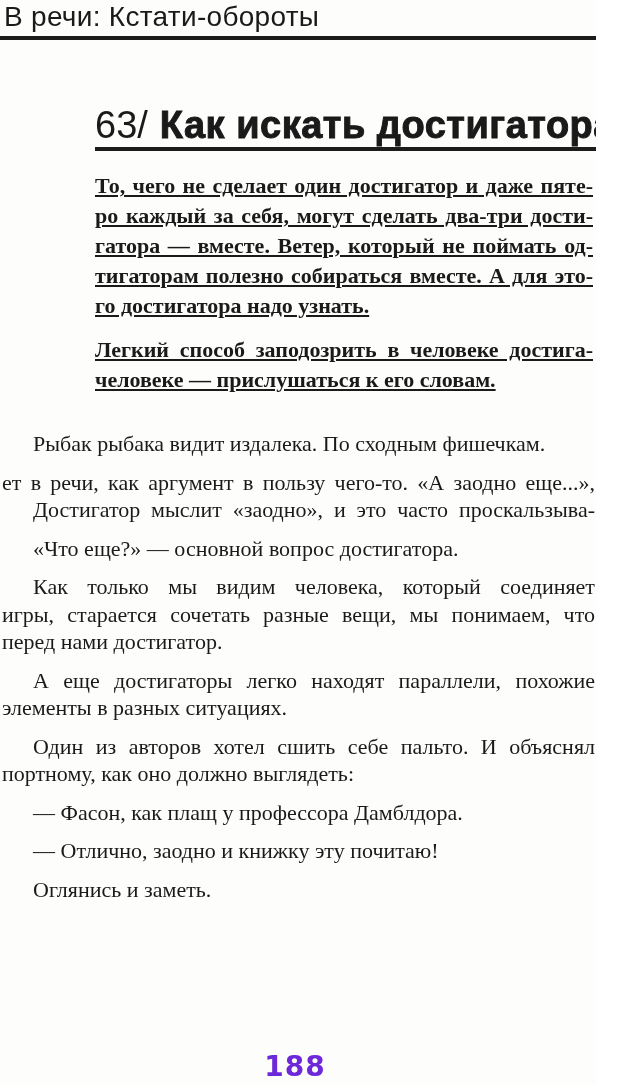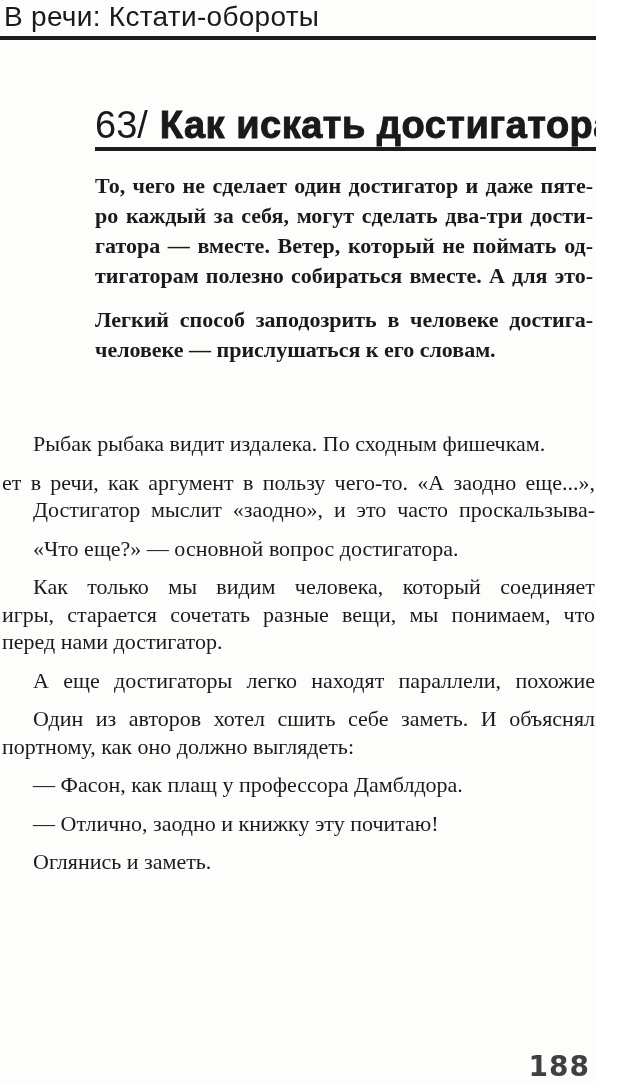--- a/index.html
+++ b/index.html
@@ -63,21 +63,21 @@
   .lead {
     position: absolute;
     left: 95px;
     top: 171px;
     width: 498px;
     font-family: "Liberation Serif", serif;
     font-weight: bold;
     font-size: 22px;
     line-height: 30px;
   }
-  .lead .para { margin-bottom: 14px; }
+  .lead .para { margin-bottom: 14px; text-decoration: underline; }
   
   .body-text {
     position: absolute;
     left: 2px;
     top: 430px;
     width: 593px;
     font-family: "Liberation Serif", serif;
     font-size: 22px;
     line-height: 27.5px;
   }
@@ -91,26 +91,26 @@
     text-align: left;
     text-align-last: left;
   }
   .body-text .pline.firstline { text-indent: 31px; text-align: right; }
   
   .page-number {
     position: absolute;
     left: 0;
     right: 6px;
     top: 1050px;
-    text-align: right;
+    text-align: center;
     font-family: "DejaVu Sans", sans-serif;
     font-weight: bold;
     font-size: 28px;
     letter-spacing: 1px;
-    color: #404040;
+    color: #6d28d9;
   }
 </style>
 </head>
 <body>
 
 <div class="page">
 
   <div class="running-header">В речи: Кстати-обороты</div>
   <div class="header-rule"></div>
 
@@ -118,20 +118,21 @@
     <span class="chapter-number">63/</span><span class="chapter-title">Как искать достигатора</span>
   </div>
   <div class="chapter-rule"></div>
 
   <div class="lead" id="lead-container">
       <div class="para">
         <div class="pline firstline">То, чего не сделает один достигатор и даже пяте-</div>
         <div class="pline">ро каждый за себя, могут сделать два-три дости-</div>
         <div class="pline">гатора — вместе. Ветер, который не поймать од-</div>
         <div class="pline">тигаторам полезно собираться вместе. А для это-</div>
+        <div class="pline lastline">го достигатора надо узнать.</div>
       </div>
       <div class="para">
         <div class="pline firstline">Легкий способ заподозрить в человеке достига-</div>
         <div class="pline lastline">человеке — прислушаться к его словам.</div>
       </div>
     </div>
 
   <div class="body-text" id="body-container">
       <div class="para">
         <div class="pline firstline lastline">Рыбак рыбака видит издалека. По сходным фишечкам.</div>
@@ -143,23 +144,24 @@
       <div class="para">
         <div class="pline firstline lastline">«Что еще?» — основной вопрос достигатора.</div>
       </div>
       <div class="para">
         <div class="pline firstline">Как только мы видим человека, который соединяет</div>
         <div class="pline">игры, старается сочетать разные вещи, мы понимаем, что</div>
         <div class="pline lastline">перед нами достигатор.</div>
       </div>
       <div class="para">
         <div class="pline firstline">А еще достигаторы легко находят параллели, похожие</div>
+        <div class="pline lastline">элементы в разных ситуациях.</div>
       </div>
       <div class="para">
-        <div class="pline firstline">Один из авторов хотел сшить себе заметь. И объяснял</div>
+        <div class="pline firstline">Один из авторов хотел сшить себе пальто. И объяснял</div>
         <div class="pline lastline">портному, как оно должно выглядеть:</div>
       </div>
       <div class="para italic">
         <div class="pline firstline lastline">— Фасон, как плащ у профессора Дамблдора.</div>
       </div>
       <div class="para italic">
         <div class="pline firstline lastline">— Отлично, заодно и книжку эту почитаю!</div>
       </div>
       <div class="para">
         <div class="pline firstline lastline">Оглянись и заметь.</div>

